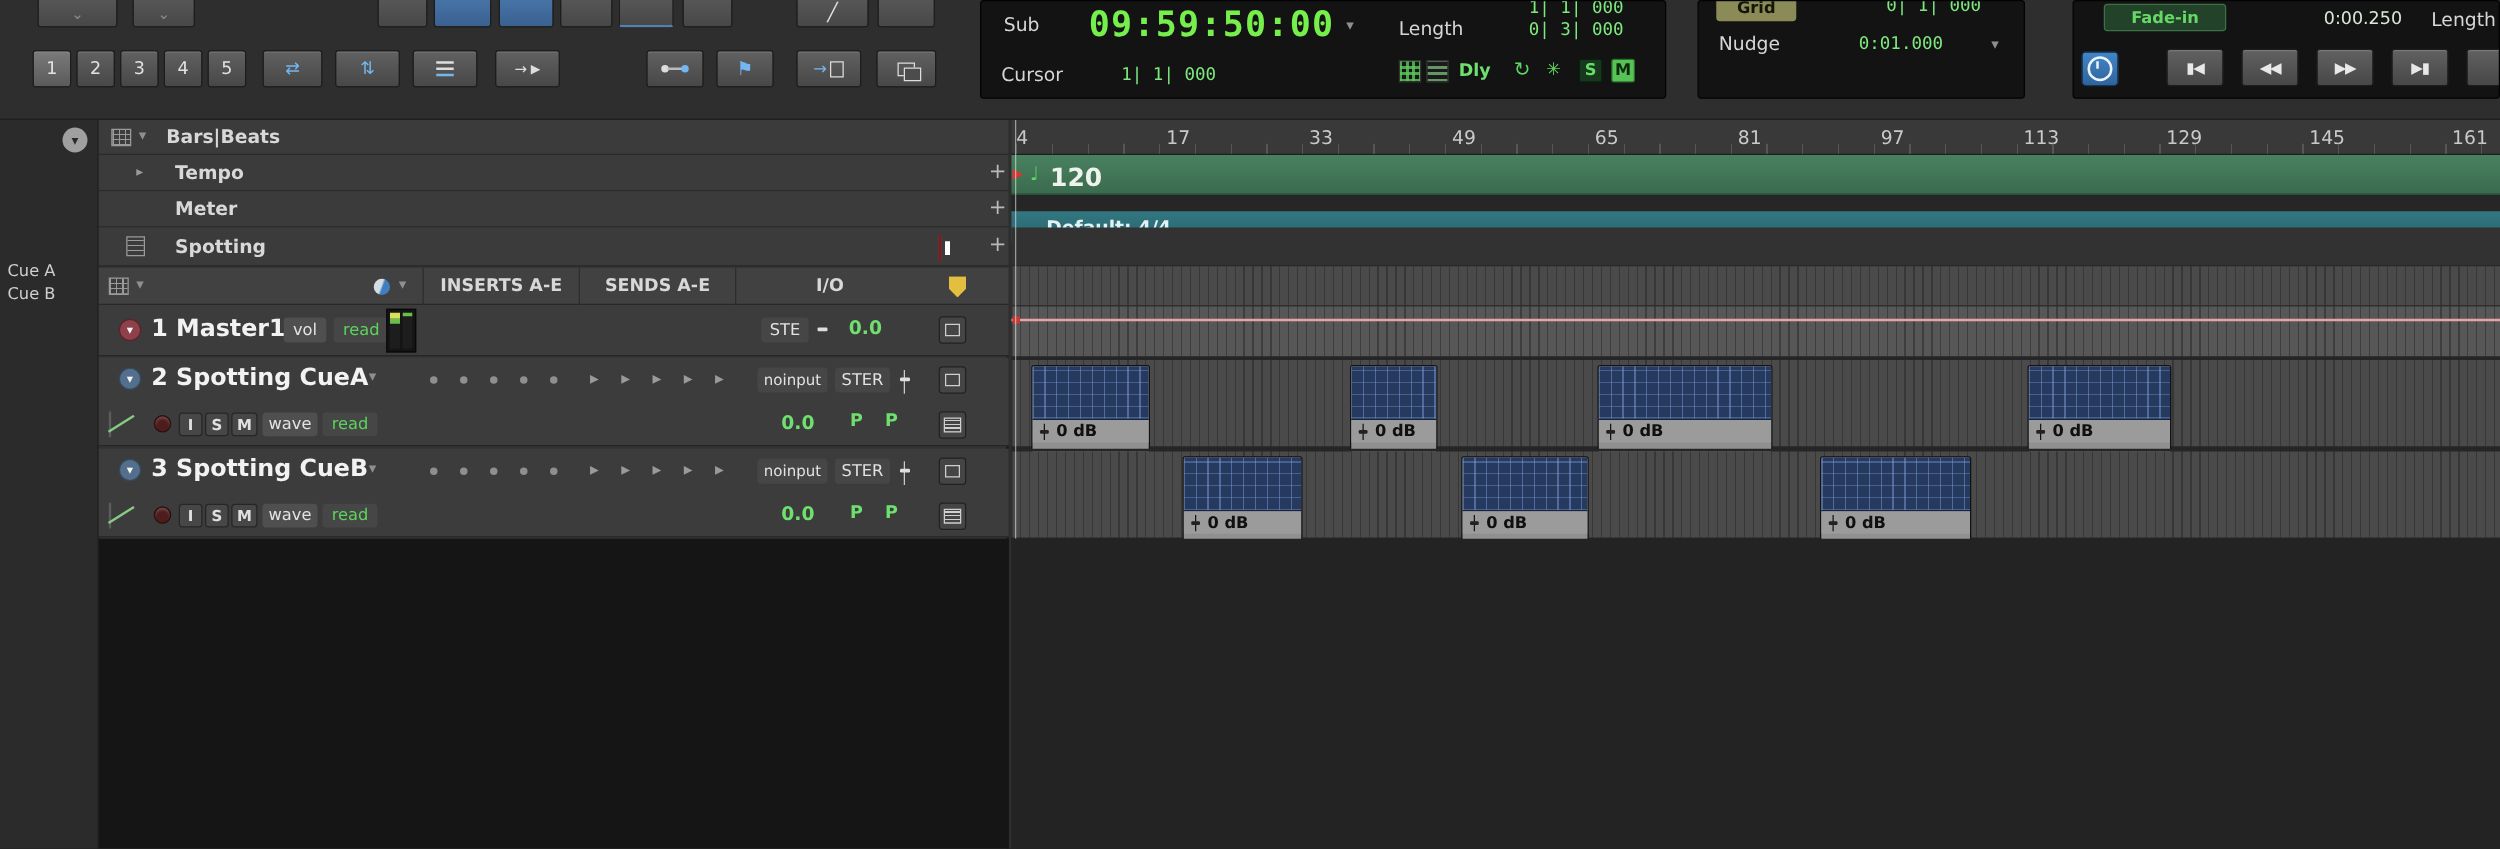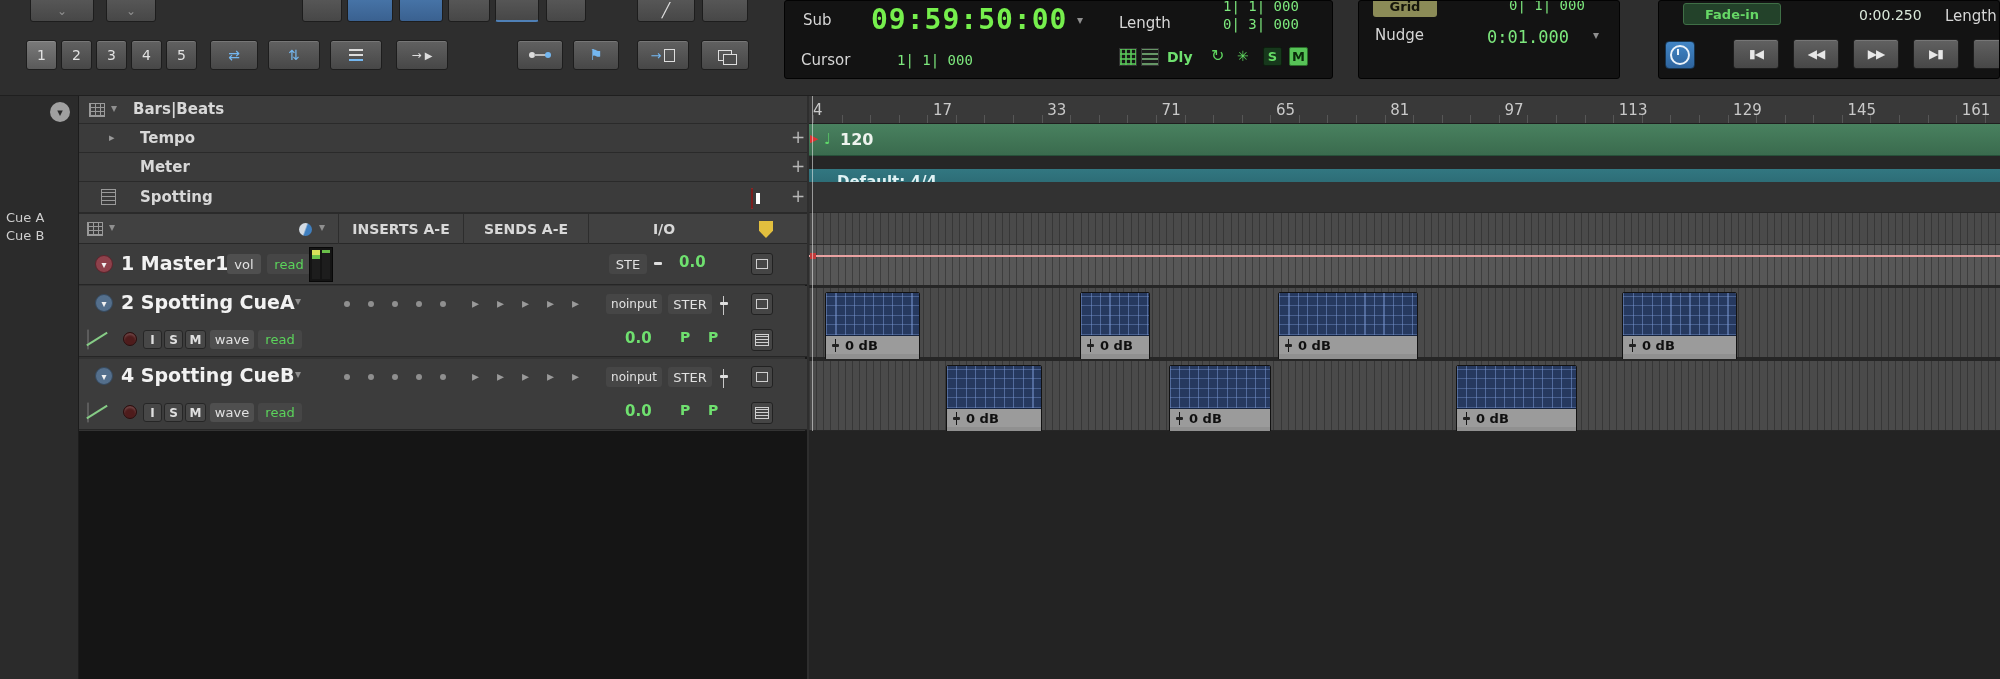--- a/index.html
+++ b/index.html
@@ -173,21 +173,21 @@
       <span class="ab" style="left:426px;top:45px;color:#5fd65f;font-size:16px;">↻</span>
       <span class="ab" style="left:452px;top:47px;color:#5fd65f;font-size:14px;">✳</span>
       <span class="ab s-grn" style="left:478px;top:46px;width:19px;height:19px;">S</span>
       <span class="ab m-grn" style="left:504px;top:46px;width:19px;height:19px;">M</span>
     </div>
 
     <div class="ab lcd" style="left:1358px;top:0;width:262px;height:79px;">
       <span class="ab" style="left:14px;top:-6px;width:64px;height:22px;background:#8b8b57;border-radius:3px;color:#15150a;font-size:13px;font-weight:bold;display:flex;align-items:center;justify-content:center;">Grid</span>
       <span class="ab grn" style="left:150px;top:-4px;">0| 1| 000</span>
       <span class="ab lbl" style="left:16px;top:25px;">Nudge</span>
-      <span class="ab grn" style="left:128px;top:26px;font-size:17px;">0:01.000</span>
+      <span class="ab grn" style="left:128px;top:26px;font-size:14px;">0:01.000</span>
       <span class="ab caret" style="left:234px;top:27px;">▾</span>
     </div>
 
     <div class="ab lcd" style="left:1658px;top:0;width:342px;height:79px;">
       <span class="ab" style="left:24px;top:2px;width:98px;height:22px;background:#23422a;border:1px solid #3f6f46;border-radius:3px;color:#66d866;font-size:13px;font-weight:bold;display:flex;align-items:center;justify-content:center;">Fade-in</span>
       <span class="ab" style="left:200px;top:6px;color:#d9e8d9;font-size:14px;">0:00.250</span>
       <span class="ab lbl" style="left:286px;top:6px;">Length</span>
       <span class="ab clock-btn" style="left:6px;top:40px;width:30px;height:28px;">
           <span class="clock-face"></span>
         </span>
@@ -312,21 +312,21 @@
         <span class="ab" style="left:629px;top:43px;color:#6fe06f;font-size:14px;font-weight:bold;">P</span>
         <span class="ab sq-btn list-btn" style="left:672px;top:43px;">
             <span class="inner"></span>
           </span>
       </div>
 
       <div class="ab" style="left:0;top:263px;width:728px;height:71px;background:#3c3c3c;border-bottom:1px solid #262626;">
         <span class="ab circ cue" style="left:16px;top:8px;">
             <span>▾</span>
           </span>
-        <span class="ab tname" style="left:42px;top:5px;">4 Spotting CueB</span>
+        <span class="ab tname" style="left:42px;top:5px;">3 Spotting CueB</span>
         <span class="ab caret" style="left:216px;top:8px;">▾</span>
         <span class="ab dot" style="left:265px;top:15px;"></span>
         <span class="ab dot" style="left:289px;top:15px;"></span>
         <span class="ab dot" style="left:313px;top:15px;"></span>
         <span class="ab dot" style="left:337px;top:15px;"></span>
         <span class="ab dot" style="left:361px;top:15px;"></span>
         <span class="ab tri" style="left:393px;top:9px;font-size:14px;">▸</span>
         <span class="ab tri" style="left:418px;top:9px;font-size:14px;">▸</span>
         <span class="ab tri" style="left:443px;top:9px;font-size:14px;">▸</span>
         <span class="ab tri" style="left:468px;top:9px;font-size:14px;">▸</span>
@@ -354,34 +354,34 @@
 
       <div class="ab" style="left:0;top:335px;width:728px;height:248px;background:#151515;"></div>
     </div>
 
     <div class="ab" style="left:809px;top:0;width:1191px;height:583px;background:#262626;overflow:hidden;">
 
       <div class="ab ruler" style="left:0;top:0;width:1191px;height:28px;" id="ruler">
           <span class="ruler-num" style="left: 4px;">4</span>
           <span class="ruler-num" style="left: 124px;">17</span>
           <span class="ruler-num" style="left: 238.3px;">33</span>
-          <span class="ruler-num" style="left: 352.6px;">71</span>
+          <span class="ruler-num" style="left: 352.6px;">49</span>
           <span class="ruler-num" style="left: 466.9px;">65</span>
           <span class="ruler-num" style="left: 581.2px;">81</span>
           <span class="ruler-num" style="left: 695.5px;">97</span>
           <span class="ruler-num" style="left: 809.8px;">113</span>
           <span class="ruler-num" style="left: 924.1px;">129</span>
           <span class="ruler-num" style="left: 1038.4px;">145</span>
           <span class="ruler-num" style="left: 1152.7px;">161</span>
         </div>
 
       <div class="ab tempo-lane" style="left:0;top:28px;width:1191px;height:32px;">
         <span class="ab" style="left:1px;top:8px;color:#d33;font-size:11px;">▶</span>
         <span class="ab" style="left:15px;top:6px;color:#5fd969;font-size:15px;">♩</span>
-        <span class="ab" style="left:31px;top:6px;color:#eef3ee;font-weight:bold;font-size:16px;">120</span>
+        <span class="ab" style="left:31px;top:6px;color:#eef3ee;font-weight:bold;font-size:20px;">120</span>
       </div>
 
       <div class="ab meter-lane" style="left:0;top:60px;width:1191px;height:26px;">
         <span class="ab" style="left:28px;top:4px;color:#e0f2f4;font-weight:bold;font-size:15px;">Default: 4/4</span>
       </div>
 
       <div class="ab" style="left:0;top:86px;width:1191px;height:31px;background:#323232;border-bottom:1px solid #282828;"></div>
 
       <div class="ab striped" style="left:0;top:117px;width:1191px;height:31px;"></div>
 

